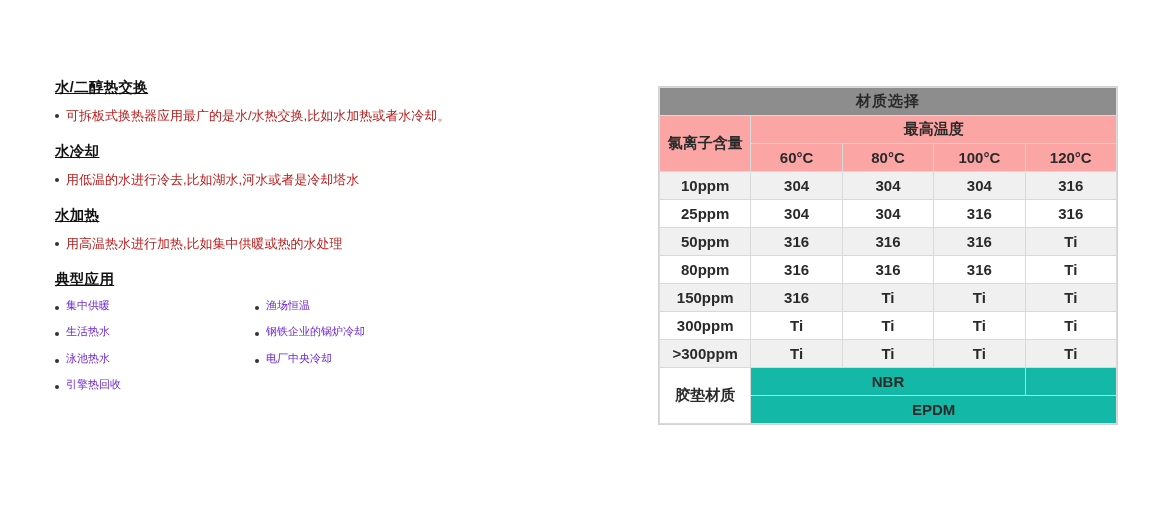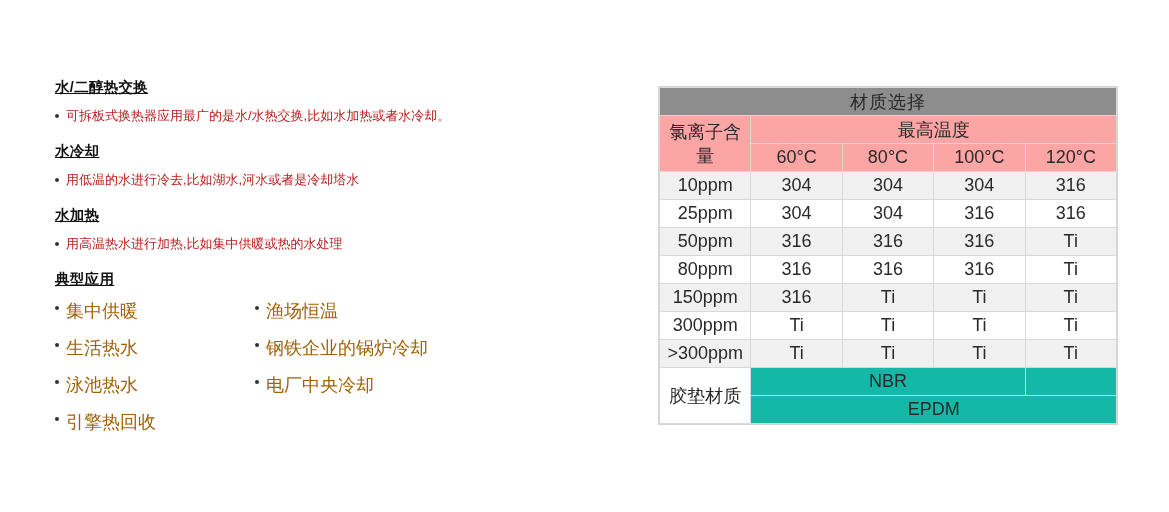--- a/index.html
+++ b/index.html
@@ -58,26 +58,27 @@
   #typical-app-lists {
     display: flex;
     margin-top: 2px;
   }
   .app-col {
     display: flex;
     flex-direction: column;
   }
   .app-col.first { width: 200px; }
   .app-item {
-    font-size: 18px;
-    color: #a16207;
+    font-size: 11px;
+    color: #6d28d9;
     line-height: 1.55;
     padding-left: 11px;
     position: relative;
     margin-bottom: 9px;
+    font-family: Liberation Mono, monospace;
   }
   .app-item::before {
     content: "";
     position: absolute;
     left: 0;
     top: 8px;
     width: 4px;
     height: 4px;
     border-radius: 50%;
     background: #333333;
@@ -94,23 +95,23 @@
   }
   table.material-table {
     border-collapse: collapse;
     width: 100%;
     table-layout: fixed;
   }
   table.material-table td,
   table.material-table th {
     border: 1px solid #d9d9d9;
     text-align: center;
-    font-size: 18px;
+    font-size: 15px;
     color: #2a2a2a;
-    font-weight: normal;
+    font-weight: bold;
     height: 27px;
     padding: 0 2px;
   }
   .title-row th {
     background: #8d8d8d;
     color: #ffffff;
     font-weight: bold;
     font-size: 13.5px;
     height: 25px;
     border: 1px solid #8d8d8d;

